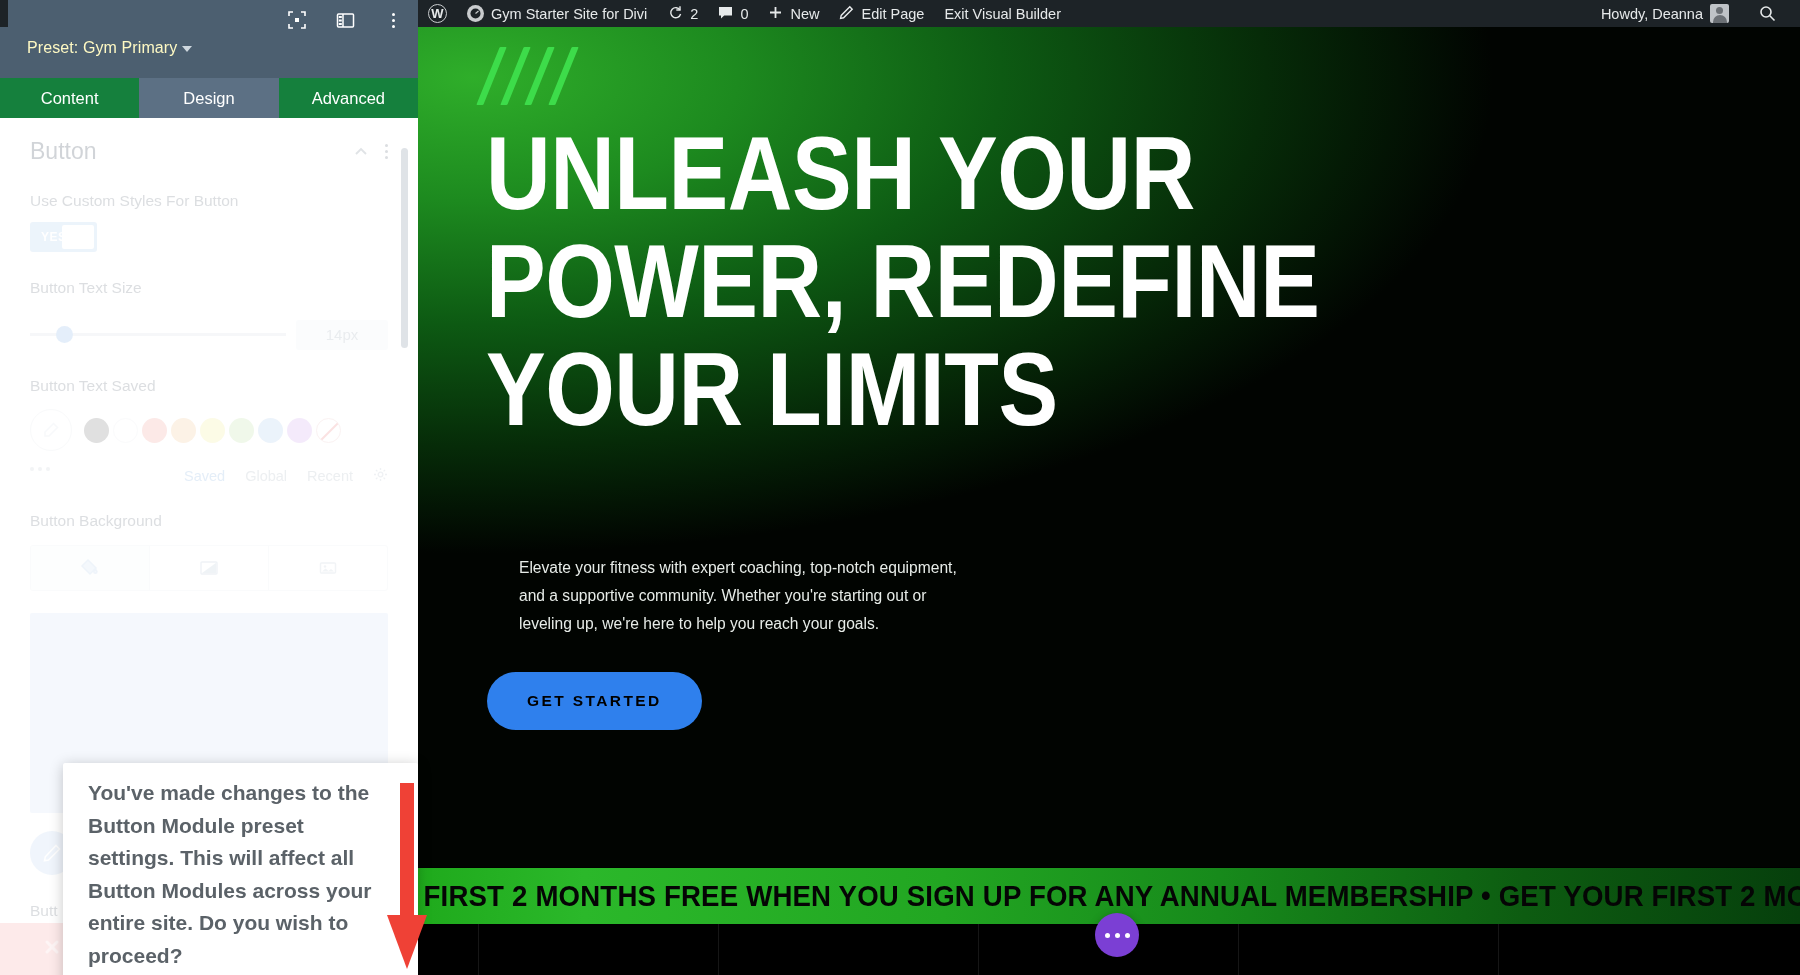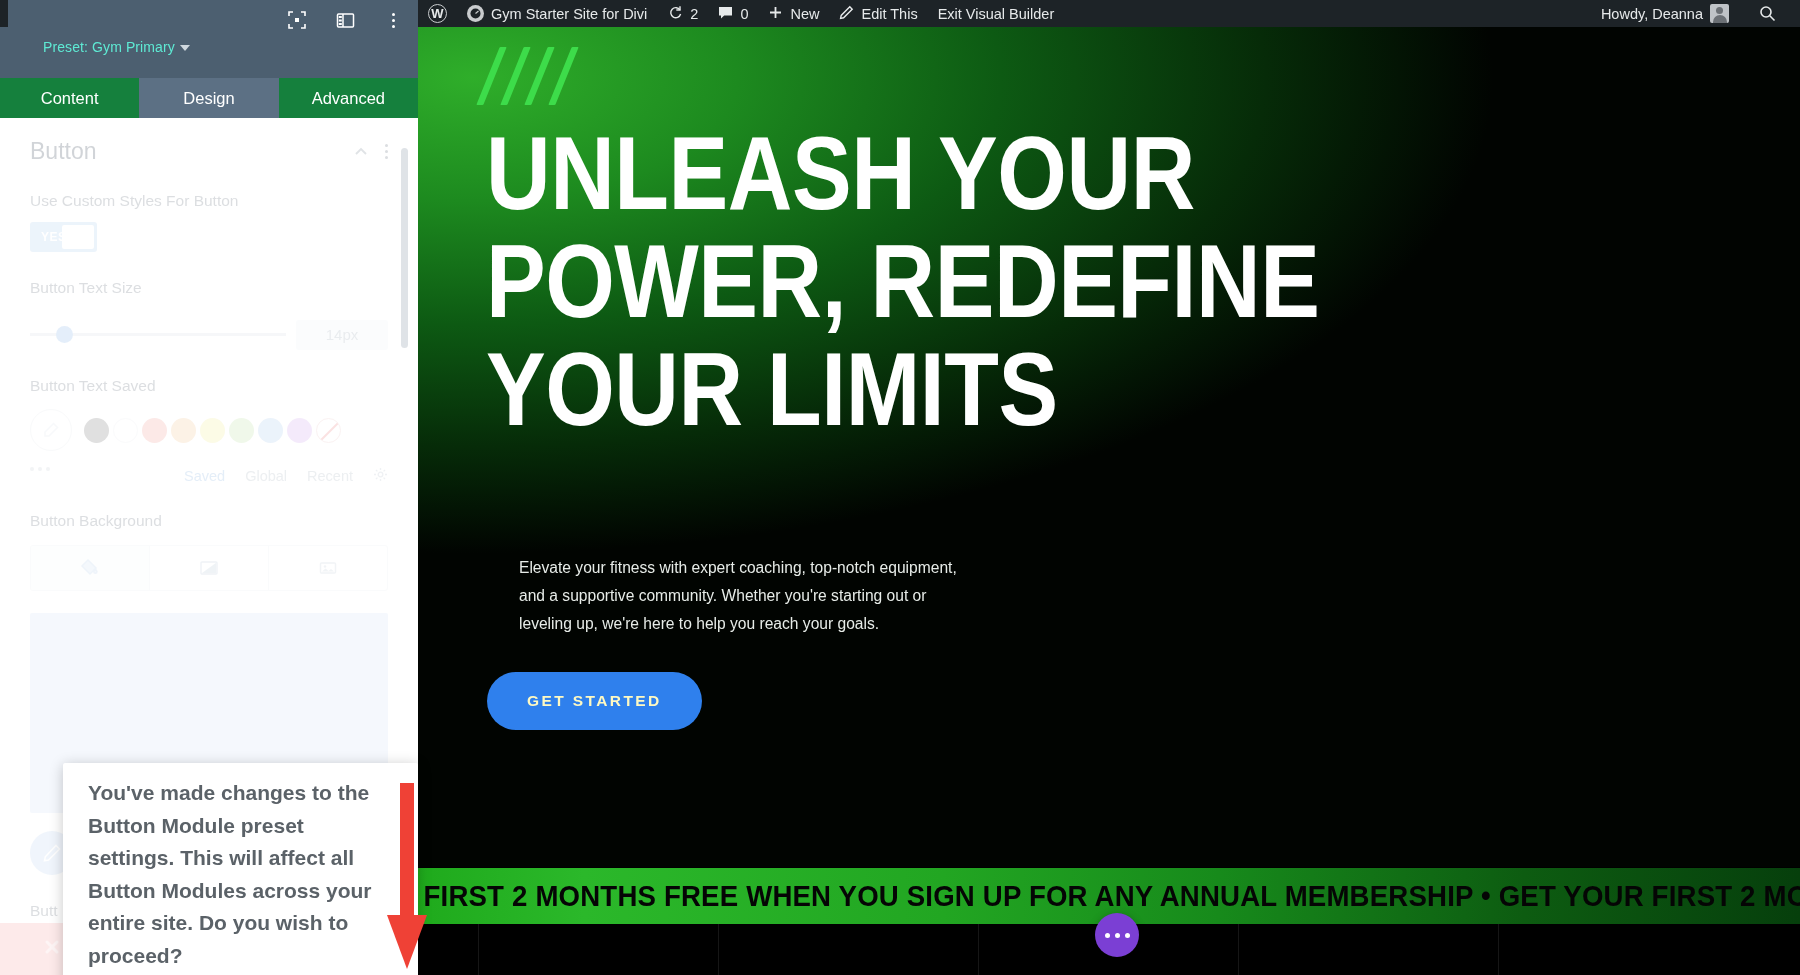--- a/index.html
+++ b/index.html
@@ -26,22 +26,22 @@
     color: #fff;
   }
   #panel-toolbar {
     position: absolute; right: 14px; top: 4px;
     display: flex; align-items: center; gap: 26px;
     height: 32px;
   }
   .tbicon { width: 22px; height: 22px; display: flex; align-items: center; justify-content: center; cursor: pointer; }
   .tbicon svg { display: block; }
   #preset-row {
-    position: absolute; left: 43px; top: 39px;
-    font-size: 14px; color: #5eead4; letter-spacing: .1px;
+    position: absolute; left: 27px; top: 39px;
+    font-size: 16px; color: #fef9c3; letter-spacing: .1px;
     display: flex; align-items: center; gap: 5px; cursor: pointer;
   }
   .caret-dn { width:0;height:0;border-left:5px solid transparent;border-right:5px solid transparent;border-top:6px solid #cfd8df; margin-top:2px;}
 
   #panel-tabs {
     display: flex; height: 40px; background: #15803d;
   }
   .ptab {
     flex: 1; display: flex; align-items: center; justify-content: center;
     font-size: 16.5px; color: #fff; cursor: pointer; height: 40px;
@@ -172,21 +172,21 @@
     font-family: "Liberation Sans Narrow","Liberation Sans", sans-serif;
     transform: scaleX(.86); transform-origin: left top;
     text-transform: uppercase;
   }
   #hero-p {
     position:absolute; left: 69px; top: 527px; width: 460px;
     color:#e7ece8; font-size: 15.6px; line-height: 1.78; margin-left: 32px;
   }
   #hero-cta {
     position:absolute; left: 69px; top: 645px;
-    background:#2f80ed; color:#fef9c3; border-radius: 34px;
+    background:#2f80ed; color:#000000; border-radius: 34px;
     padding: 20px 40px; font-size: 15.5px; font-weight:bold; letter-spacing: 2.4px;
     cursor:pointer; border:none;
   }
 
   
   #marquee {
     position:absolute; left: 418px; top: 868px; right: 0; height: 56px;
     background: linear-gradient(90deg,#1faa1c 0%, #2bb82a 12%, #22a622 38%, #178a1b 58%, #0d5c11 80%, #063f0c 100%);
     display:flex; align-items:center; overflow:hidden; z-index: 12;
   }
@@ -287,21 +287,21 @@
           </svg>
       </span>
       <span>New</span>
     </div>
     <div class="ab-item">
       <span>
         <svg width="15" height="15" viewBox="0 0 15 15" fill="none" stroke="#e6e9ea" stroke-width="1.4">
           <path d="M10.8 1.8l2.4 2.4L4.6 12.8 1.6 13.4l.6-3z"></path>
         </svg>
       </span>
-      <span>Edit This</span>
+      <span>Edit Page</span>
     </div>
     <div class="ab-item">
       <span>Exit Visual Builder</span>
     </div>
     <div class="ab-spacer"></div>
     <div class="ab-right">
       <div class="ab-item">
         <span>Howdy, Deanna</span>
         <span id="avatar"></span>
       </div>

